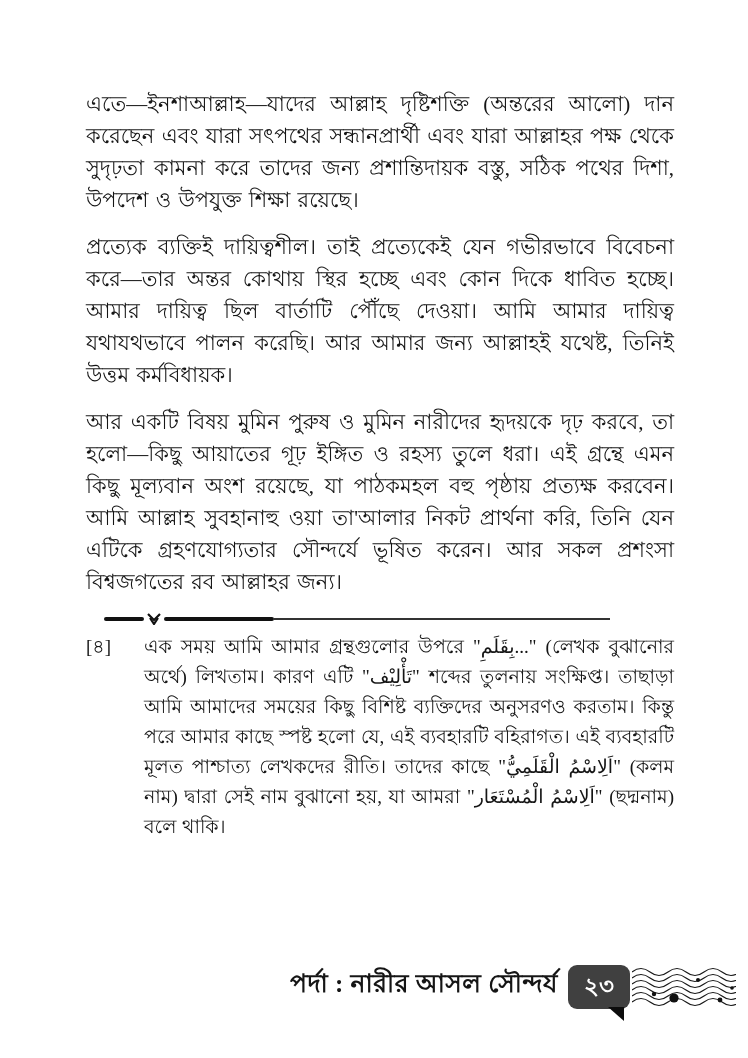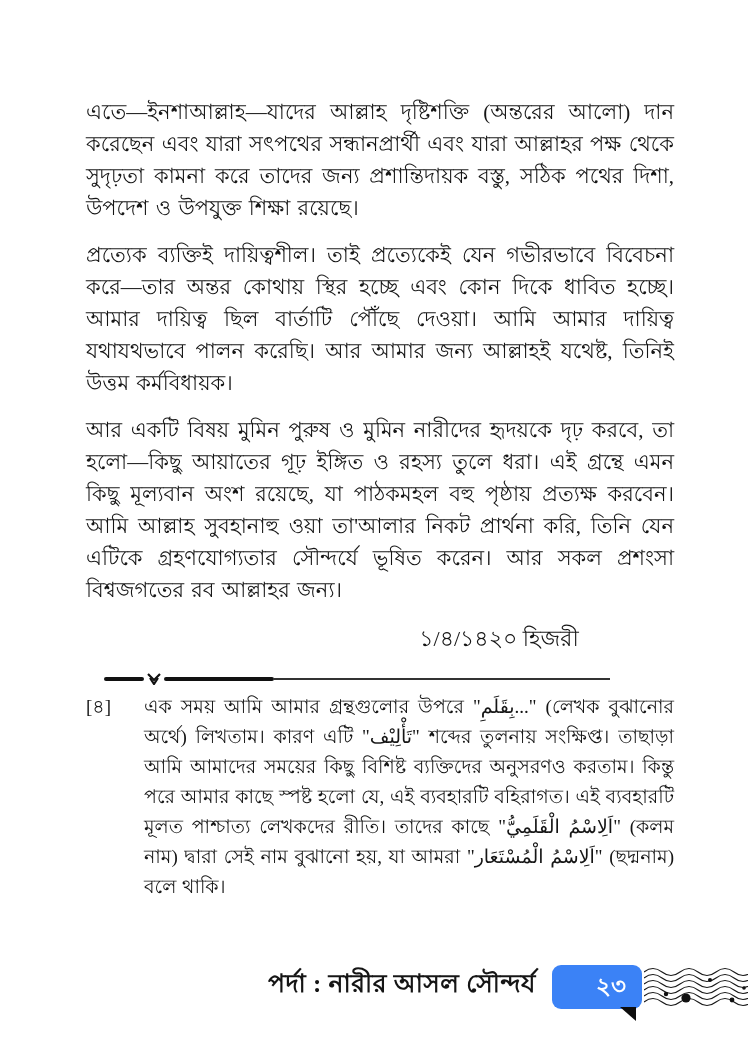--- a/index.html
+++ b/index.html
@@ -14,21 +14,21 @@
   }
   .content {
     position:absolute;
     left:86px; top:84px;
     width:588px;
   }
   .body-para {
     font-size:21px;
     line-height:32px;
     text-align:justify;
-    margin:12px 0 15px 0;
+    margin:4px 0 15px 0;
     word-spacing:2px;
   }
   
   .signature { width:350px; margin-left:auto; margin-top:2px; }
   .sig-author { text-align:right; font-size:22px; padding-right:4px; }
   .sig-author sup { font-size:13px; vertical-align:super; }
   .sig-name { text-align:center; font-size:22px; margin-top:9px; }
   .sig-date { text-align:center; font-size:22px; margin-top:9px; }
   
   .fn-divider {
@@ -49,38 +49,38 @@
     text-align:justify;
     word-spacing:1px;
   }
   
   .footer {
     position:absolute;
     left:0; top:958px;
     width:748px; height:70px;
   }
   .footer-inner {
-    position:absolute; right:0; top:0;
+    position:absolute; right:12px; top:0;
     display:flex; align-items:center;
   }
   .footer-title {
     font-size:25px; font-weight:bold;
     letter-spacing:0.5px;
     white-space:nowrap;
     padding-bottom:4px;
   }
   .page-badge {
     position:relative;
-    margin-left:16px;
+    margin-left:10px;
     width:62px; height:44px;
-    background:#3b82f6;
+    background:#404040;
     color:#ffffff;
     border-radius:9px 9px 9px 9px;
     display:flex; align-items:center; justify-content:center;
-    font-size:23px; font-weight:bold;padding-left:28px;
+    font-size:23px; font-weight:bold;
   }
   .page-badge::after {
     content:"";
     position:absolute;
     right:6px; bottom:-12px;
     width:0; height:0;
     border-left:16px solid transparent;
     border-top:14px solid #0d0d0d;
   }
   .waves { display:block; margin-left:2px; }
@@ -93,21 +93,20 @@
   <div class="content">
 
     <p class="body-para">এতে—ইনশাআল্লাহ—যাদের আল্লাহ দৃষ্টিশক্তি (অন্তরের আলো) দান করেছেন এবং যারা সৎপথের সন্ধানপ্রার্থী এবং যারা আল্লাহর পক্ষ থেকে সুদৃঢ়তা কামনা করে তাদের জন্য প্রশান্তিদায়ক বস্তু, সঠিক পথের দিশা, উপদেশ ও উপযুক্ত শিক্ষা রয়েছে।</p>
 
     <p class="body-para">প্রত্যেক ব্যক্তিই দায়িত্বশীল। তাই প্রত্যেকেই যেন গভীরভাবে বিবেচনা করে—তার অন্তর কোথায় স্থির হচ্ছে এবং কোন দিকে ধাবিত হচ্ছে। আমার দায়িত্ব ছিল বার্তাটি পৌঁছে দেওয়া। আমি আমার দায়িত্ব যথাযথভাবে পালন করেছি। আর আমার জন্য আল্লাহই যথেষ্ট, তিনিই উত্তম কর্মবিধায়ক।</p>
 
 
     <p class="body-para">আর একটি বিষয় মুমিন পুরুষ ও মুমিন নারীদের হৃদয়কে দৃঢ় করবে, তা হলো—কিছু আয়াতের গূঢ় ইঙ্গিত ও রহস্য তুলে ধরা। এই গ্রন্থে এমন কিছু মূল্যবান অংশ রয়েছে, যা পাঠকমহল বহু পৃষ্ঠায় প্রত্যক্ষ করবেন। আমি আল্লাহ সুবহানাহু ওয়া তা'আলার নিকট প্রার্থনা করি, তিনি যেন এটিকে গ্রহণযোগ্যতার সৌন্দর্যে ভূষিত করেন। আর সকল প্রশংসা বিশ্বজগতের রব আল্লাহর জন্য।</p>
 
     <div class="signature">
-      <div class="sig-date">১/৪/১৪২০ হিজরী</div>
     </div>
 
     <div class="fn-divider">
       <span class="seg1"></span>
       <svg class="arrow" width="16" height="12" viewBox="0 0 16 12">
         <polyline points="2,1 8,7 14,1" fill="none" stroke="#111" stroke-width="2.2"></polyline>
         <polyline points="4,5 8,11 12,5" fill="none" stroke="#111" stroke-width="2.2"></polyline>
       </svg>
       <span class="seg2"></span>
       <span class="seg3"></span>

